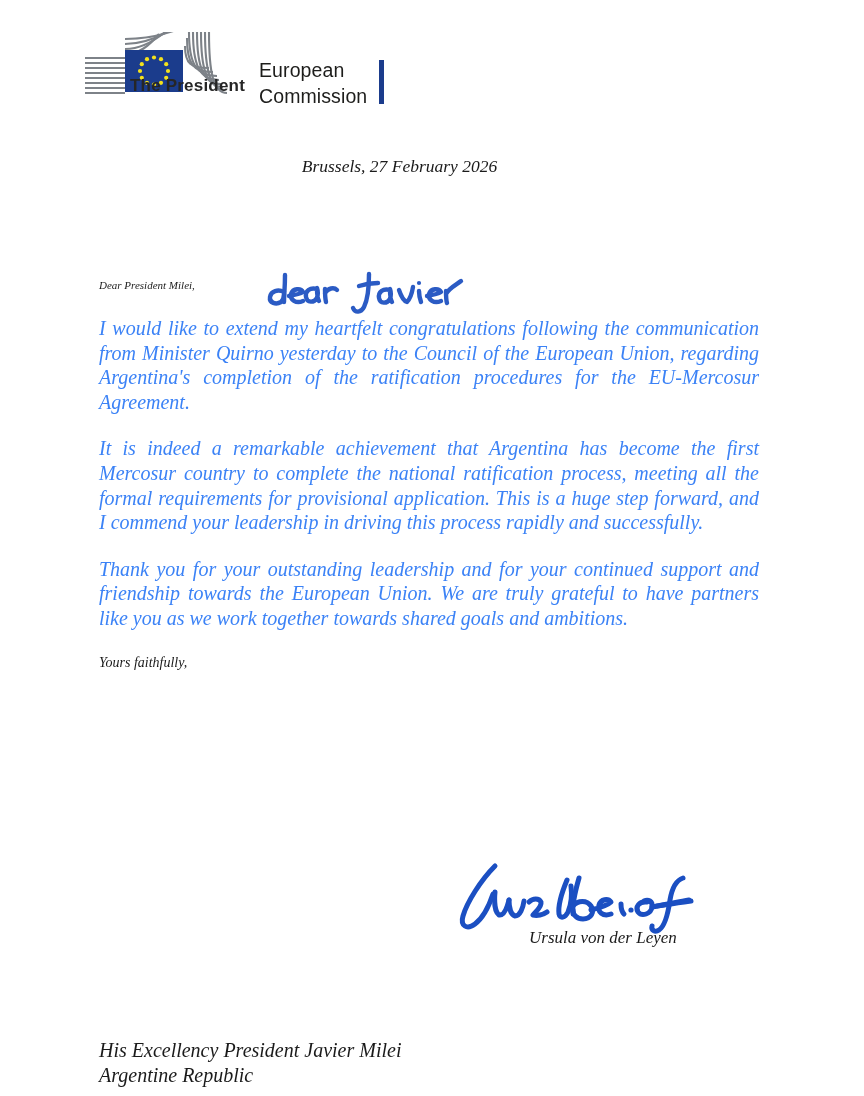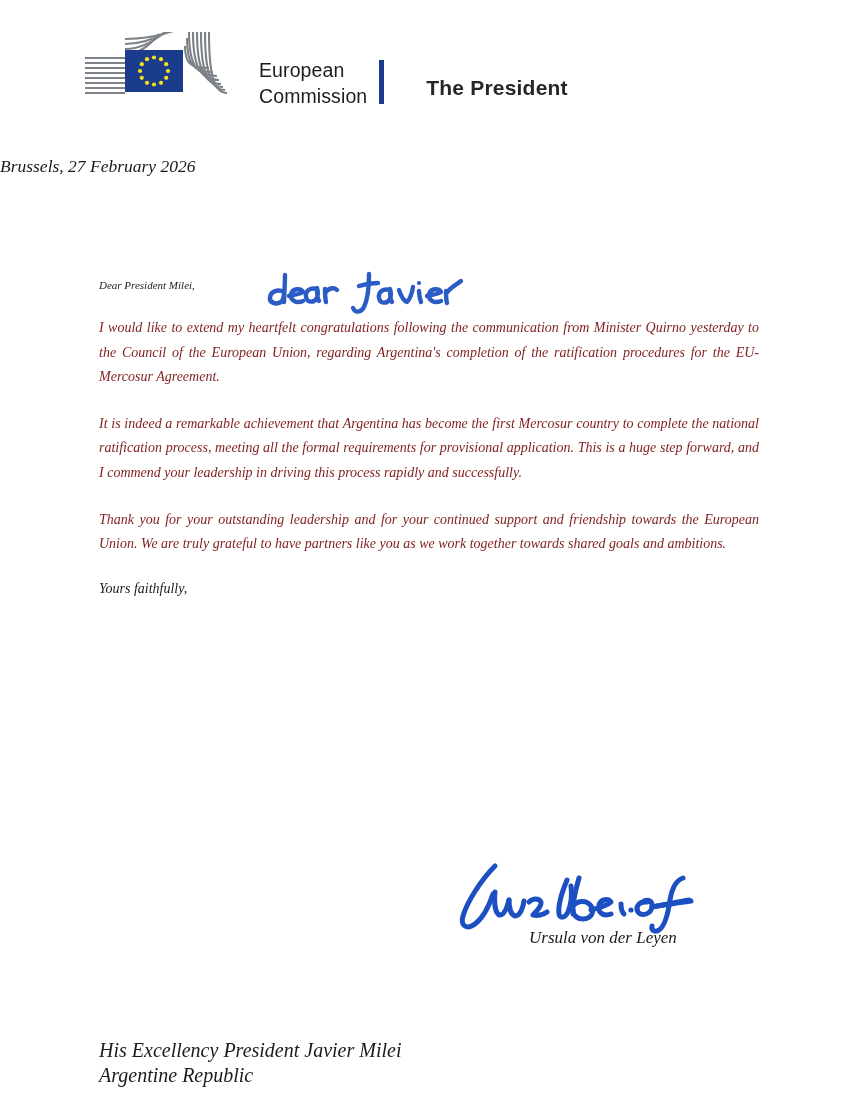--- a/index.html
+++ b/index.html
@@ -58,39 +58,40 @@
     width: 5px;
     height: 44px;
     background: #1b3c8c;
   }
 
   .president-title {
     position: absolute;
     left: 0;
     right: 0;
     top: 48px;
-    text-align: center;
+    text-align: left;
     font-family: "Liberation Sans", "DejaVu Sans", sans-serif;
     font-weight: bold;
-    font-size: 21px;
+    font-size: 17px;
     letter-spacing: .2px;
     color: #262626;
     padding-left: 130px;
   }
 
   
   .date-line {
     position: absolute;
     top: 156px;
     left: 0;
     width: 759px;
-    text-align: left;
+    text-align: center;
     font-style: italic;
     font-size: 17.5px;
     color: #1b1b1b;
+    padding-left: 20px;
   }
 
   
   .letter-body {
     position: absolute;
     left: 99px;
     top: 272px;
     width: 660px;
   }
 
@@ -108,26 +109,26 @@
     white-space: nowrap;
   }
   .hand-greeting {
     position: absolute;
     left: 166px;
     top: -10px;
   }
 
   .para {
     font-style: italic;
-    font-size: 14px;
+    font-size: 20px;
     line-height: 24.6px;
     text-align: justify;
     text-justify: inter-word;
     margin: 0 0 22px 0;
-    color: #7f1d1d;
+    color: #3b82f6;
     hyphens: none;
   }
   .para:last-of-type { margin-bottom: 0; }
 
   .closing {
     font-style: italic;
     font-size: 14px;
     margin-top: 24px;
   }
 

